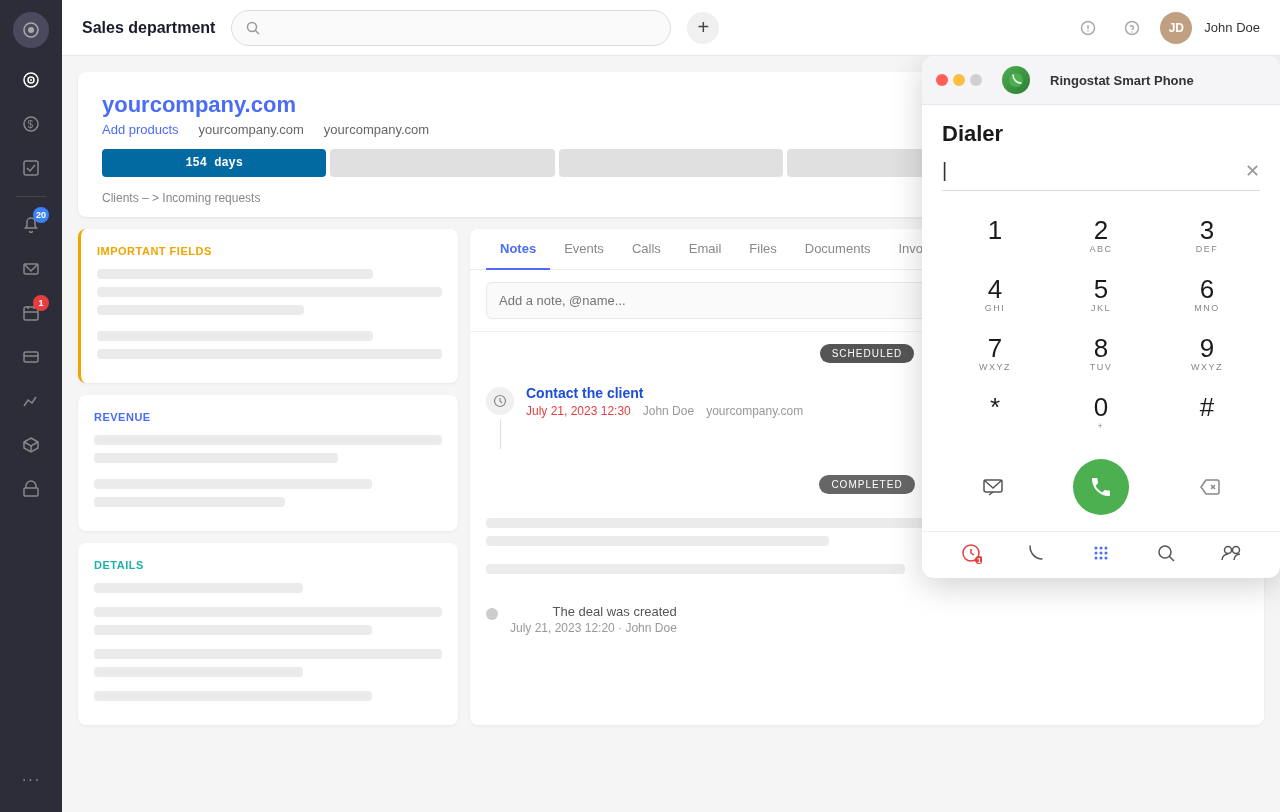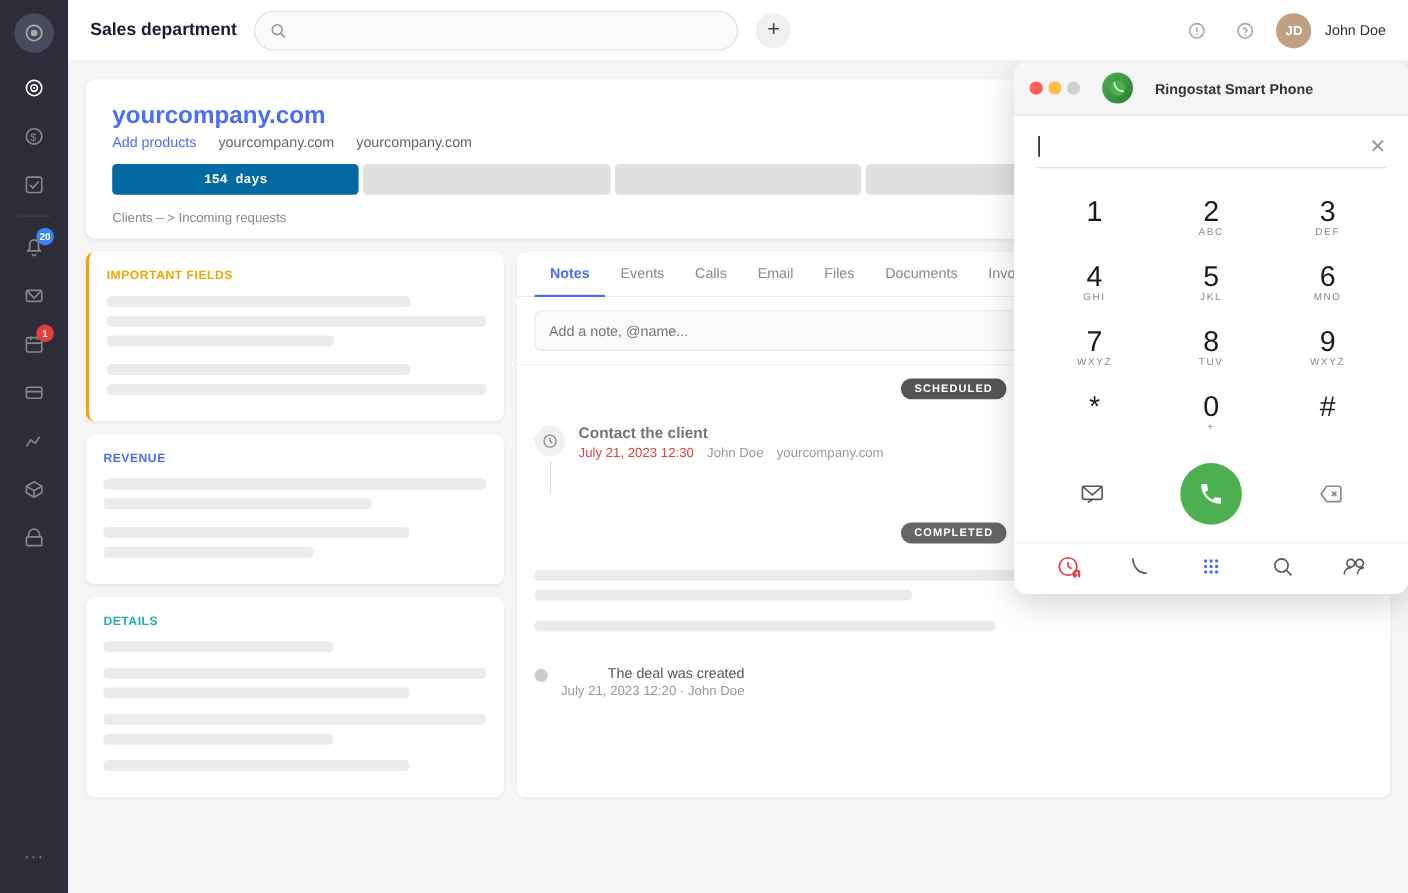--- a/index.html
+++ b/index.html
@@ -314,21 +314,21 @@
     }
     .event-badge-row {
       display: flex;
       justify-content: center;
       padding: 12px 0;
     }
     .event-badge {
       background: #555;
       color: #fff;
       font-size: 10px;
-      font-weight: 700;
+      font-weight: 400;
       letter-spacing: 1px;
       padding: 4px 12px;
       border-radius: 12px;
     }
     .event-badge.completed {
       background: #666;
     }
     .event-item {
       display: flex;
       gap: 12px;
@@ -340,21 +340,21 @@
       background: #f0f0f0;
       display: flex; align-items: center; justify-content: center;
       color: #888; font-size: 13px;
       flex-shrink: 0;
       margin-top: 2px;
     }
     .event-content { flex: 1; }
     .event-title {
       font-size: 14px;
       font-weight: 600;
-      color: #737373;
+      color: #1d4ed8;
       margin-bottom: 3px;
     }
     .event-meta {
       display: flex;
       gap: 12px;
       font-size: 12px;
       color: #999;
     }
     .event-date { color: #e53e3e; }
 
@@ -774,20 +774,21 @@
         </div>
         <div class="dialer-app-icon">
           <svg width="16" height="16" viewBox="0 0 16 16" fill="none">
               <circle cx="8" cy="8" r="7" fill="#4caf50"></circle>
               <path d="M5 3c0 4.4 3.6 8 8 8" stroke="#fff" stroke-width="1.5" fill="none" stroke-linecap="round"></path>
             </svg>
         </div>
         <span class="dialer-app-name">Ringostat Smart Phone</span>
       </div>
       <div class="dialer-body">
+        <div class="dialer-title">Dialer</div>
         <div class="dialer-input-row">
           <input class="dialer-input" type="text" value="|" style="">
           <button class="dialer-clear">✕</button>
         </div>
         <div class="dial-grid">
           <div class="dial-key">
             <div class="dial-key-num">1</div>
             <div class="dial-key-letters"></div>
           </div>
           <div class="dial-key">

